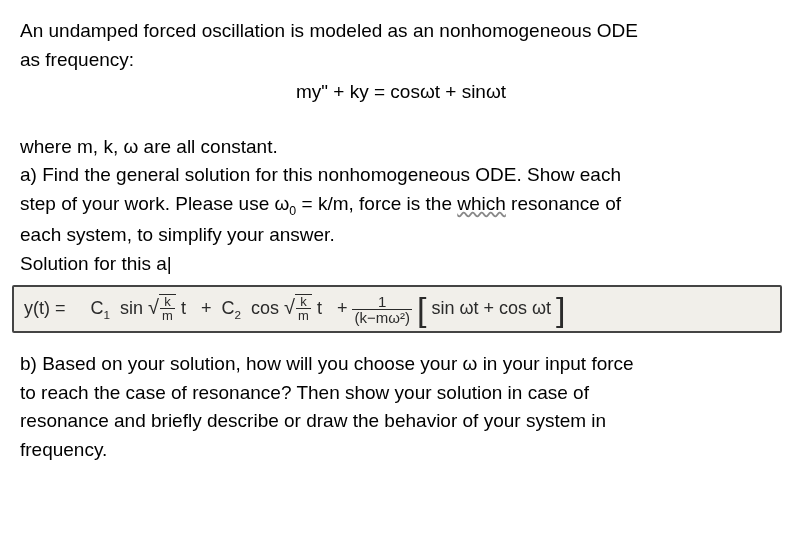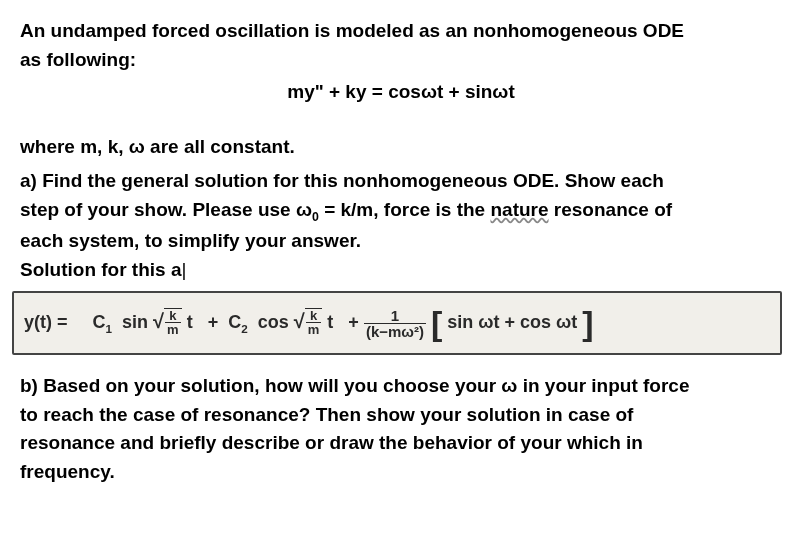--- a/index.html
+++ b/index.html
@@ -1,15 +1,15 @@
 <!DOCTYPE html>
 <html><head>
   <meta charset="utf-8">
   <style>
-    * { margin: 0; padding: 0; box-sizing: border-box; font-weight: bold; }
+    * { margin: 0; padding: 0; box-sizing: border-box; }
     body {
       font-family: Arial, Helvetica, sans-serif;
       font-size: 19px;
       color: #000;
       background: #fff;
       width: 802px;
       height: 548px;
       padding: 18px 20px;
       line-height: 1.4;
     }
@@ -18,21 +18,21 @@
       text-align: center;
       margin: 6px 0 28px 0;
       font-family: Arial, sans-serif;
     }
     .section-gap { margin-top: 0; }
     .underline { text-decoration: underline; text-decoration-style: wavy; text-decoration-color: #888; }
     .cursor::after { content: "|"; color: #000; font-weight: 300; }
     .handwritten-box {
       border: 2px solid #444;
       border-radius: 2px;
-      padding: 14px 10px;
+      padding: 6px 10px;
       margin: 6px 0 18px -8px;
       font-family: 'Comic Sans MS', cursive, sans-serif;
       font-size: 18px;
       background: #f1efea;
       color: #2a2a2a;
       display: inline-block;
       width: calc(100% + 8px);
       white-space: nowrap;
     }
     .sqrt {
@@ -73,29 +73,29 @@
       line-height: 0.8;
     }
     sub { font-size: 0.65em; }
   </style>
 </head>
 <body>
 
 
 
 <div class="para">An undamped forced oscillation is modeled as an nonhomogeneous ODE</div>
-<div class="para">as following:</div>
+<div class="para">as frequency:</div>
 
 <div class="equation-center">my" + ky = cosωt + sinωt</div>
 
 <div class="para section-gap">where m, k, ω are all constant.</div>
 
-<div class="para" style="margin-top:8px;">a) Find the general solution for this nonhomogeneous ODE. Show each</div>
+<div class="para" style="margin-top:2px;">a) Find the general solution for this nonhomogeneous ODE. Show each</div>
 <div class="para">
-  <span>step of your show. Please use ω</span><sub>0</sub><span> = k/m, force is the </span><span class="underline">nature</span><span> resonance of</span>
+  <span>step of your work. Please use ω</span><sub>0</sub><span> = k/m, force is the </span><span class="underline">which</span><span> resonance of</span>
 </div>
 <div class="para">each system, to simplify your answer.</div>
 <div class="para cursor">Solution for this a</div>
 
 <div class="handwritten-box">
   <span>y(t) =</span>
   &nbsp;&nbsp;&nbsp;
   <span>C</span><sub>1</sub>
   &nbsp;<span>sin</span>
   <span class="sqrt"><span class="sqrt-over"><span class="frac"><span class="num">k</span><span class="den">m</span></span></span></span>
@@ -110,17 +110,17 @@
     <span class="num">1</span>
     <span class="den">(k−mω²)</span>
   </span>
   <span class="big-bracket-l">[</span>
   <span>sin ωt + cos ωt</span>
   <span class="big-bracket-r">]</span>
 </div>
 
 <div class="para">b) Based on your solution, how will you choose your ω in your input force</div>
 <div class="para">to reach the case of resonance? Then show your solution in case of</div>
-<div class="para">resonance and briefly describe or draw the behavior of your which in</div>
+<div class="para">resonance and briefly describe or draw the behavior of your system in</div>
 <div class="para">frequency.</div>
 
 
 
 
 </body></html>

